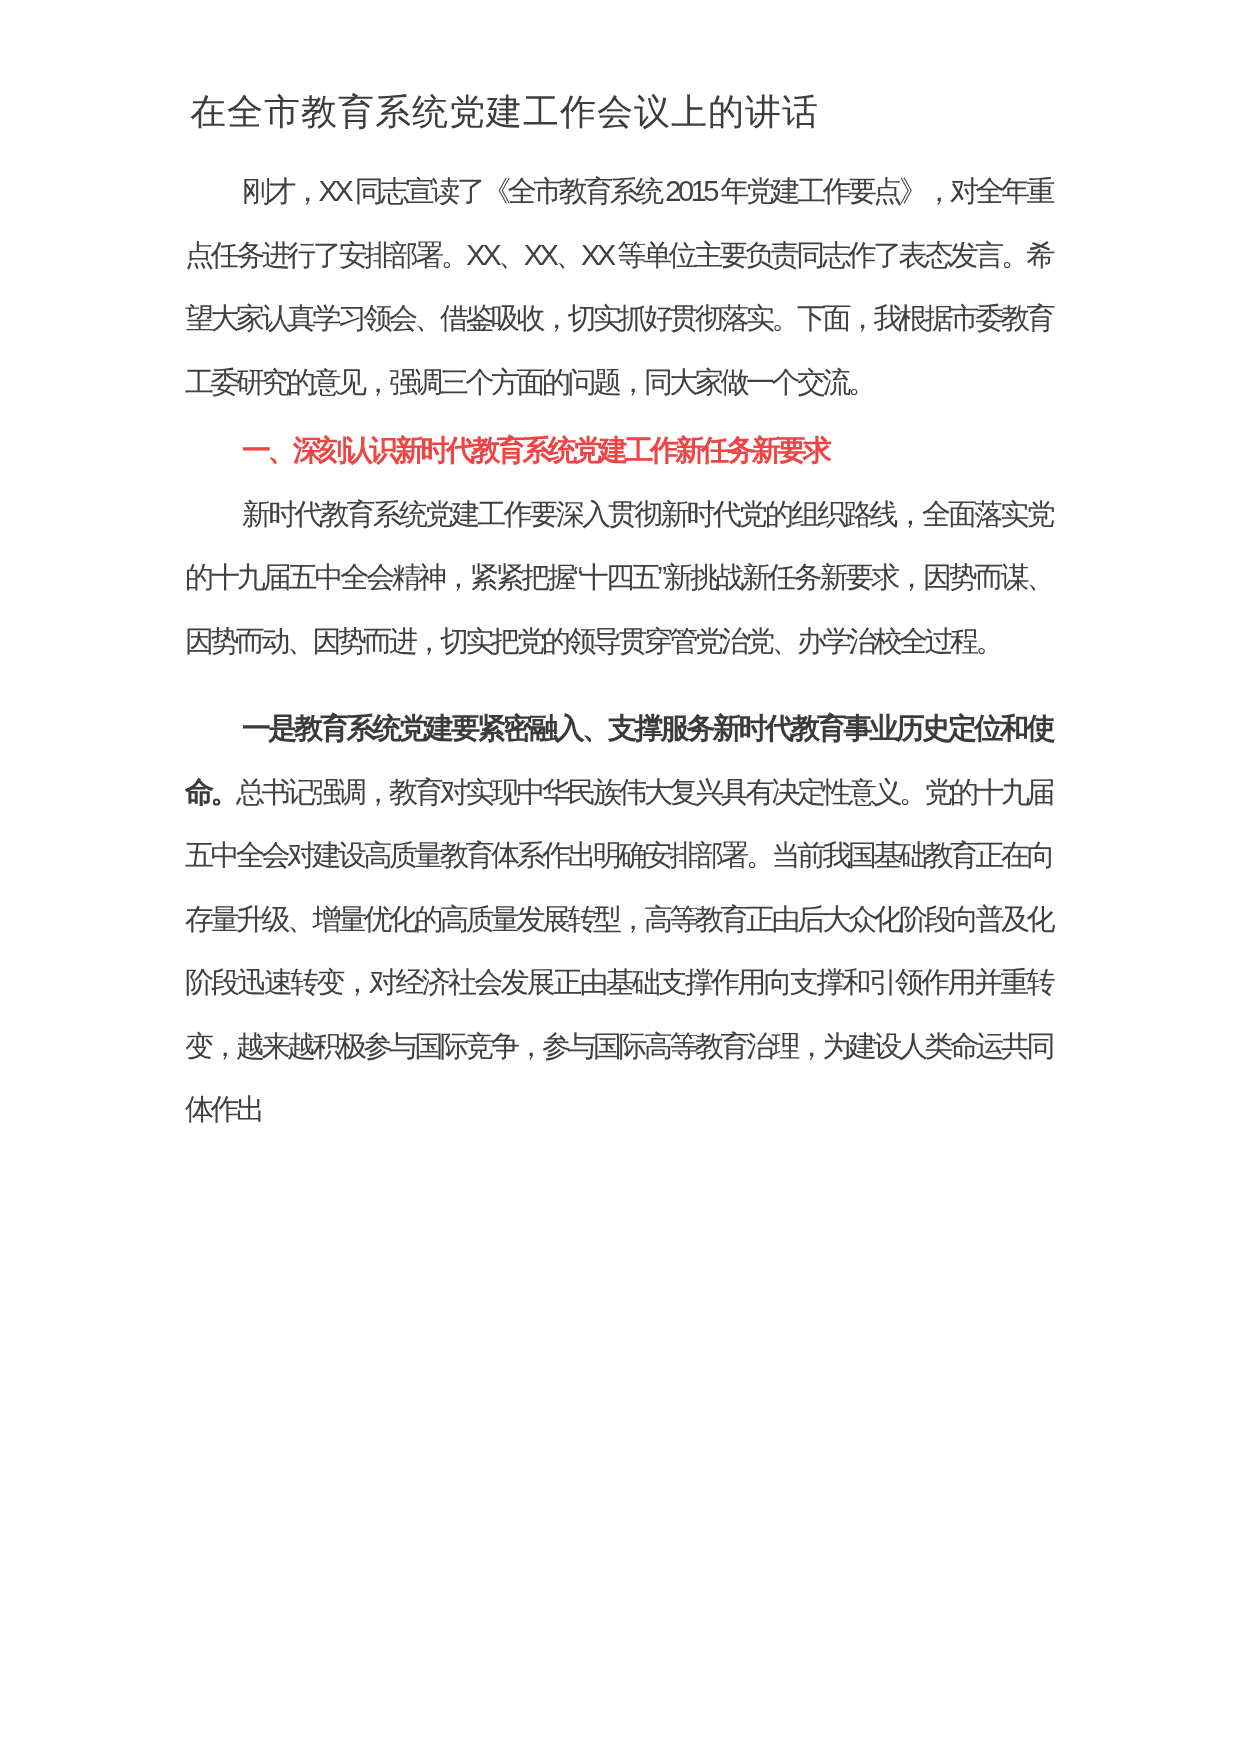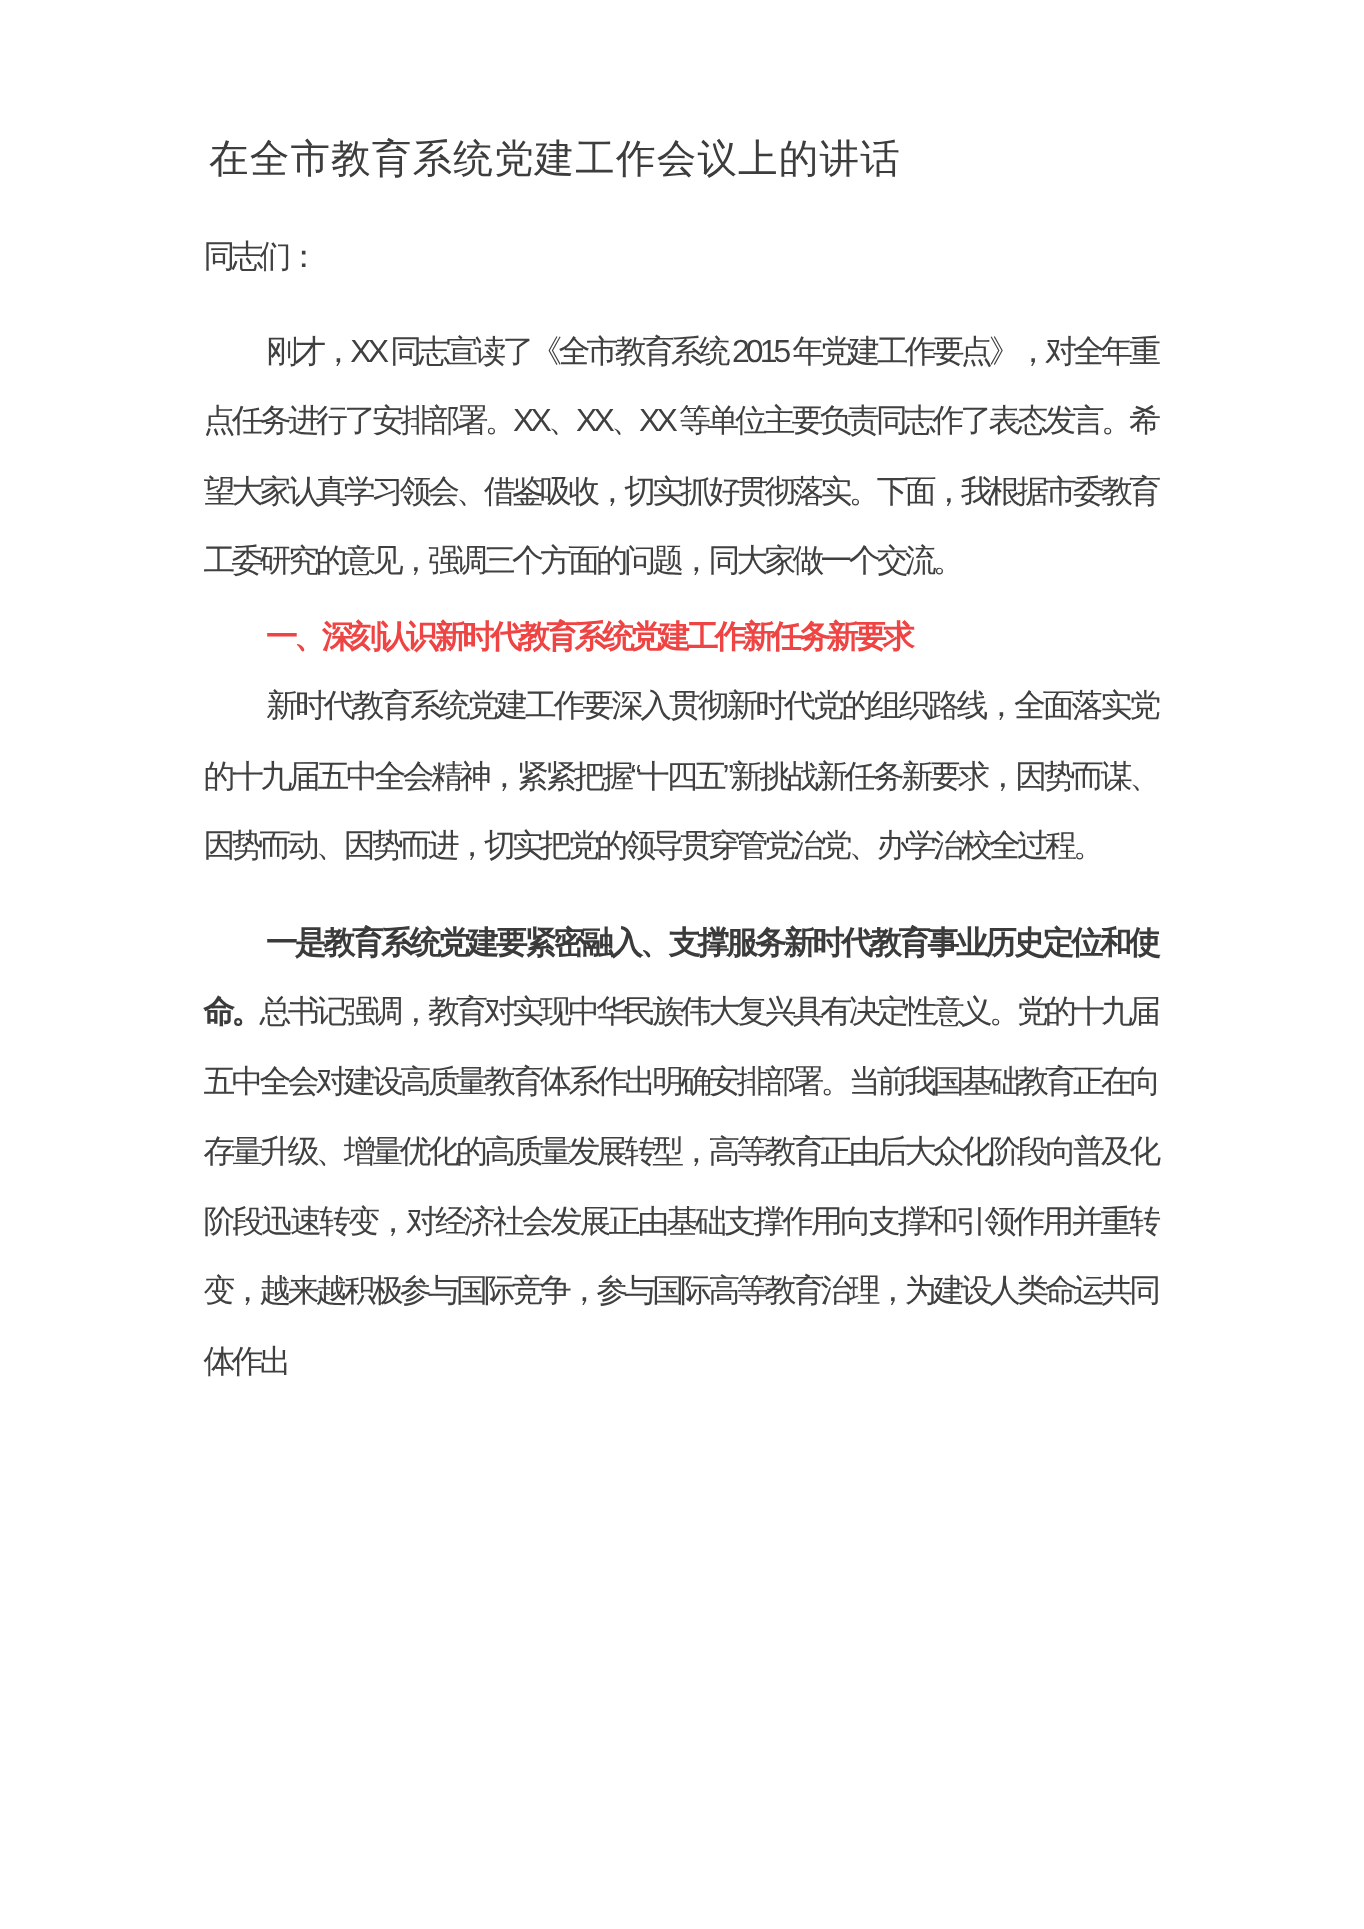--- a/index.html
+++ b/index.html
@@ -12,21 +12,21 @@
     width: 1240px;
     height: 1754px;
     background: #ffffff;
     overflow: hidden;
     font-family: "Liberation Sans", sans-serif;
     color: #404040;
   }
   .content {
     margin-left: 185px;
     width: 867px;
-    padding-top: 118px;
+    padding-top: 86px;
   }
   .doc-title {
     margin: 0;
     padding-left: 5px;
     font-size: 36px;
     font-weight: 400;
     line-height: 52px;
     letter-spacing: 1px;
     color: #3d3d3d;
     white-space: nowrap;
@@ -54,21 +54,20 @@
   .para strong { font-weight: 700; color: #3b3b3b; }
 </style>
 </head>
 <body>
 
 <div class="page">
   <div class="content">
 
     <h1 class="doc-title">在全市教育系统党建工作会议上的讲话</h1>
 
-    <p class="salutation">同志们：</p>
 
 
     <p class="para p2">刚才，XX 同志宣读了《全市教育系统 2015 年党建工作要点》，对全年重点任务进行了安排部署。XX、XX、XX 等单位主要负责同志作了表态发言。希望大家认真学习领会、借鉴吸收，切实抓好贯彻落实。下面，我根据市委教育工委研究的意见，强调三个方面的问题，同大家做一个交流。</p>
 
     <p class="para heading">一、深刻认识新时代教育系统党建工作新任务新要求</p>
 
     <p class="para p3">新时代教育系统党建工作要深入贯彻新时代党的组织路线，全面落实党的十九届五中全会精神，紧紧把握“十四五”新挑战新任务新要求，因势而谋、因势而动、因势而进，切实把党的领导贯穿管党治党、办学治校全过程。</p>
 
     <p class="para p4"><strong>一是教育系统党建要紧密融入、支撑服务新时代教育事业历史定位和使命。</strong><span>总书记强调，教育对实现中华民族伟大复兴具有决定性意义。党的十九届五中全会对建设高质量教育体系作出明确安排部署。当前我国基础教育正在向存量升级、增量优化的高质量发展转型，高等教育正由后大众化阶段向普及化阶段迅速转变，对经济社会发展正由基础支撑作用向支撑和引领作用并重转变，越来越积极参与国际竞争，参与国际高等教育治理，为建设人类命运共同体作出</span></p>
 

